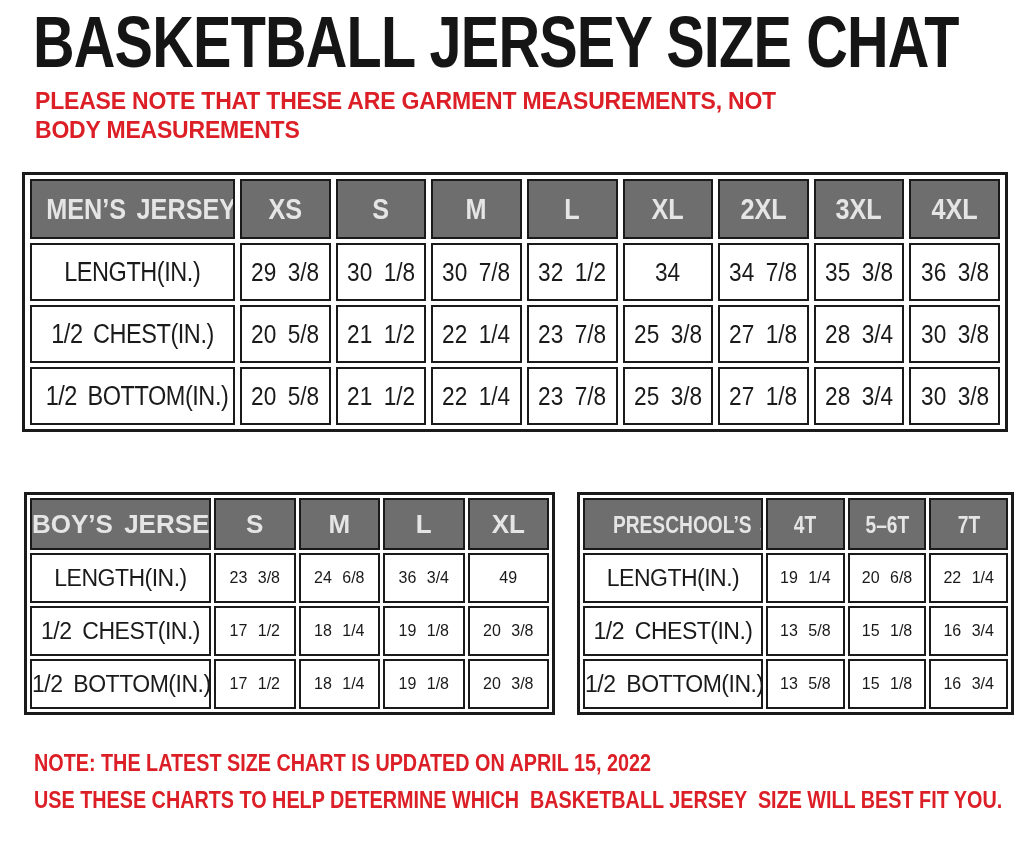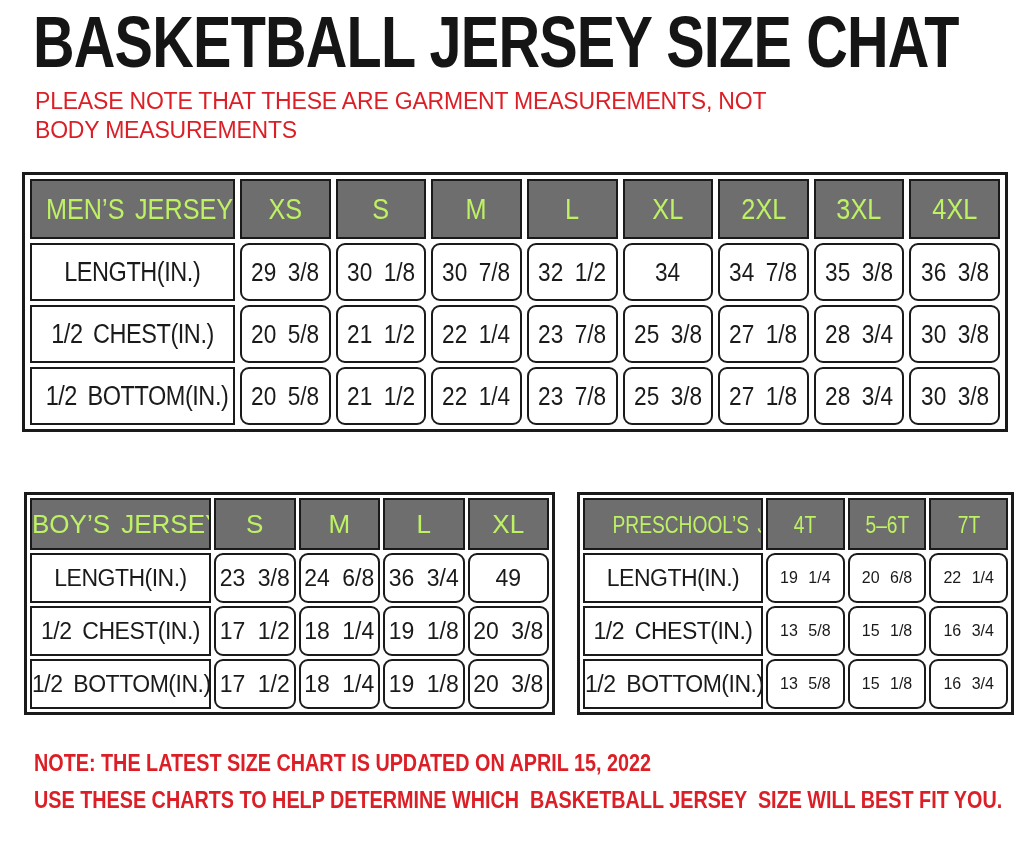--- a/index.html
+++ b/index.html
@@ -18,58 +18,58 @@
   }
   .page-title{
     position:absolute;left:33px;top:6px;
     font-size:72px;font-weight:bold;line-height:1.0;
     letter-spacing:-1px;color:#151515;
     transform:scaleX(0.80);transform-origin:left top;
     white-space:nowrap;
   }
   .subtitle{
     position:absolute;left:35px;top:87px;width:745px;
-    font-size:23px;font-weight:400;line-height:29px;
+    font-size:23px;font-weight:700;line-height:29px;
     color:var(--accent-red);
     white-space:pre-wrap;
     letter-spacing:-0.2px;
   }
   
   .size-table{
     position:absolute;
     border-collapse:separate;
     background:#fff;
     border:3px solid var(--border-col);
     table-layout:fixed;
   }
   .size-table th,.size-table td{
     border:2px solid var(--border-col);
     text-align:center;vertical-align:middle;
     overflow:hidden;white-space:nowrap;
   }
   .size-table th{
     background:var(--header-gray);
-    color:#bef264;font-weight:normal;
+    color:#e5e5e5;font-weight:bold;
     word-spacing:4px;
   }
   .size-table td.label-cell{font-weight:normal;letter-spacing:-0.5px;word-spacing:5px;}
-  .size-table td.value-cell{word-spacing:6px;border-radius:9px;}
+  .size-table td.value-cell{word-spacing:6px;}
   .cell-text{display:inline-block;}
 
   #mens{left:22px;top:172px;width:986px;border-spacing:5px 4px;}
   #mens col.c0{width:205px;}
   #mens th{height:60px;font-size:29px;}
   #mens td{height:58px;font-size:26px;}
   #mens td.label-cell{font-size:27px;}
   #mens .cell-text{transform:scaleX(0.87);}
 
   #boys{left:24px;top:492px;width:531px;border-spacing:3px 3px;}
   #boys col.c0{width:181px;}
   #boys th{height:52px;font-size:26px;}
-  #boys td{height:50px;font-size:23px;}
+  #boys td{height:50px;font-size:16px;}
   #boys td.label-cell{font-size:23px;}
 
   #preschool{left:577px;top:492px;width:437px;border-spacing:3px 3px;}
   #preschool col.c0{width:180px;}
   #preschool th{height:52px;font-size:26px;}
   #preschool td{height:50px;font-size:16px;}
   #preschool td.label-cell{font-size:23px;}
   #preschool thead .cell-text{transform:scaleX(0.80);font-size:24px;}
 
   

